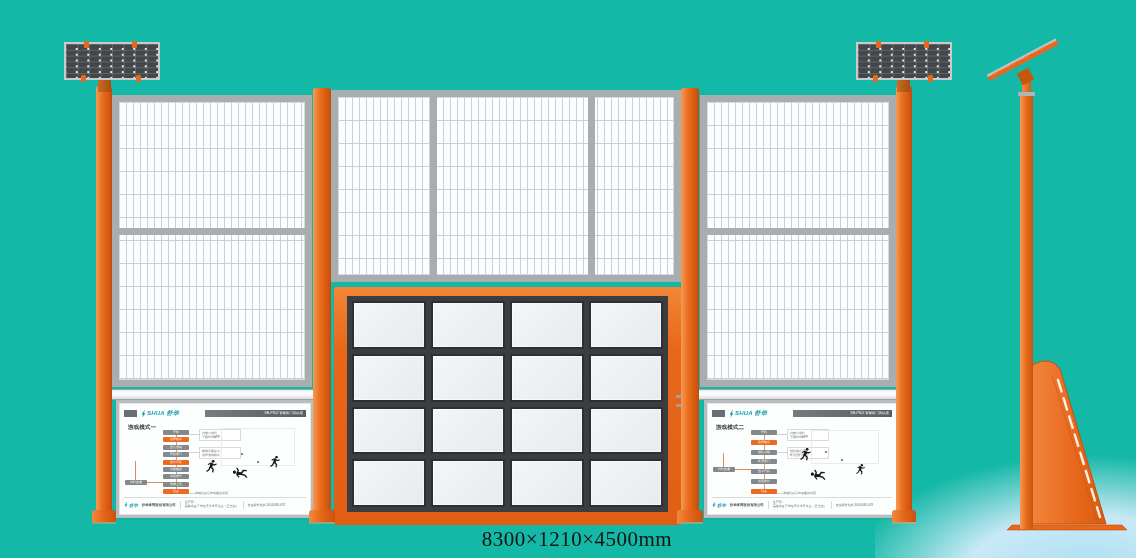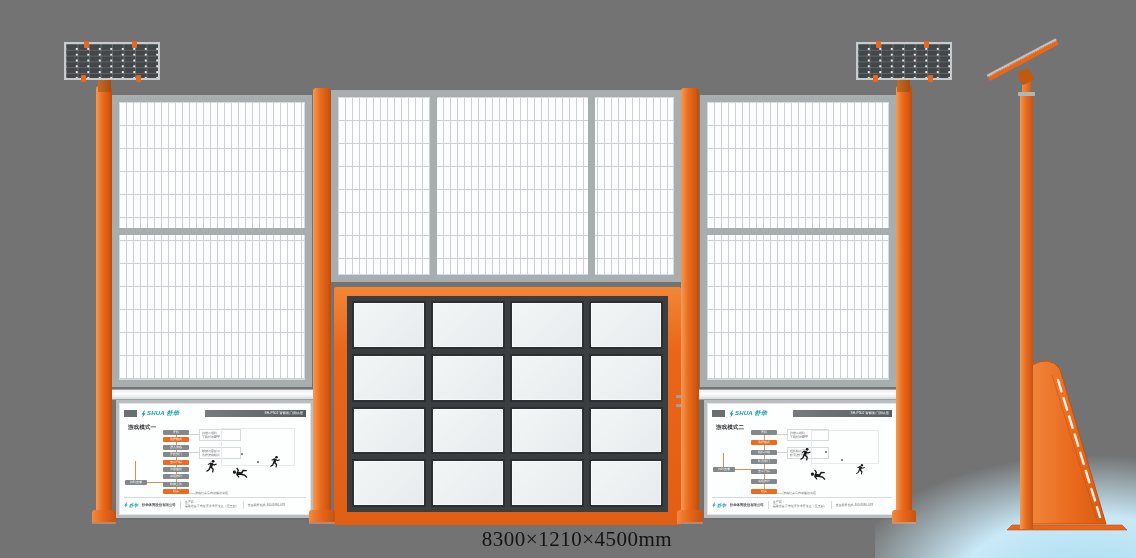--- a/index.html
+++ b/index.html
@@ -1,16 +1,16 @@
 <!DOCTYPE html>
 <html><head>
 <meta charset="utf-8">
 <style>
   html,body{margin:0;padding:0;background:#fff;}
-  #canvas{position:relative;width:1136px;height:558px;background:#737373;overflow:hidden;
+  #canvas{position:relative;width:1136px;height:558px;background:#14b8a6;overflow:hidden;
           font-family:"Liberation Sans",sans-serif;}
 
   
   .sky{position:absolute;left:875px;top:415px;width:261px;height:143px;
        background:radial-gradient(ellipse 130% 125% at 82% 118%,
         #a6dcf2 0%, #c9e9f7 38%, rgba(255,255,255,0) 72%);}
 
   
   .post{position:absolute;top:86px;width:16px;height:436px;border-radius:3px 3px 0 0;
         background:linear-gradient(90deg,#f49a55,#ea6c1d 40%,#d5580f 80%,#bd4c0c);}

